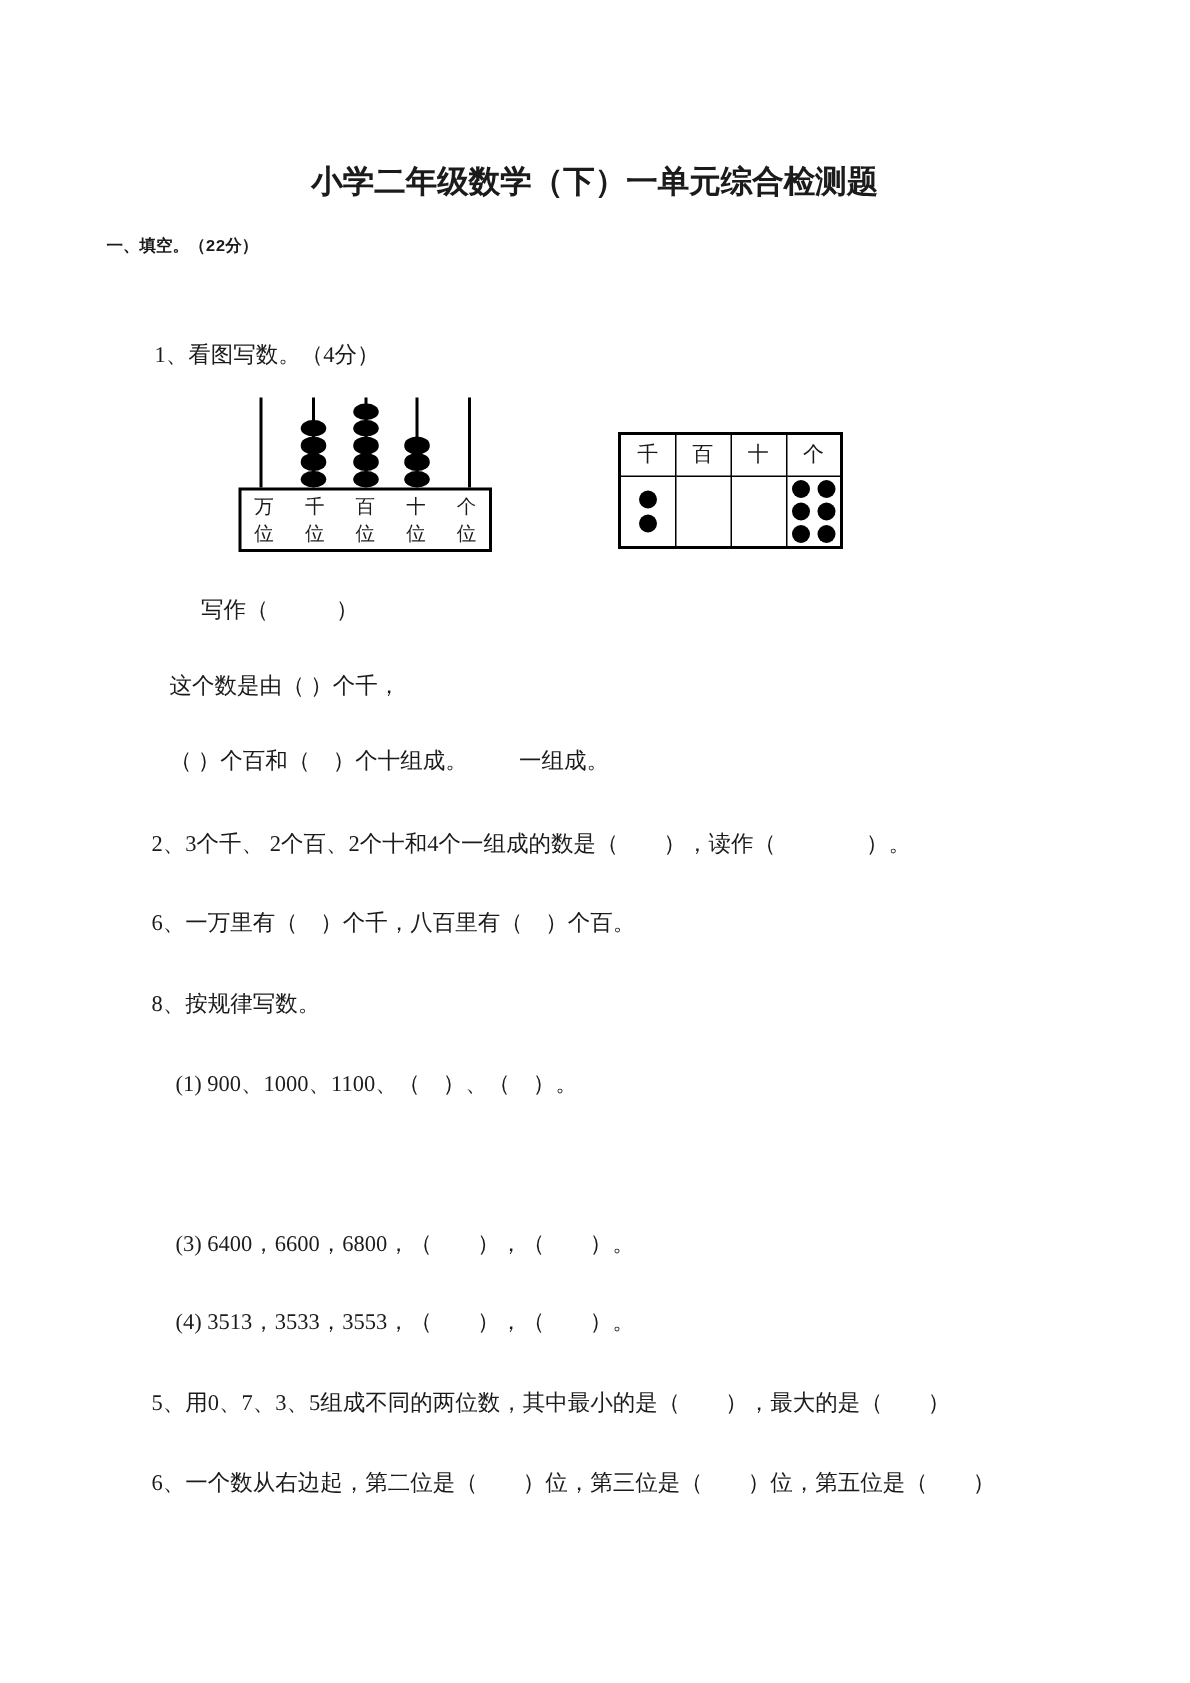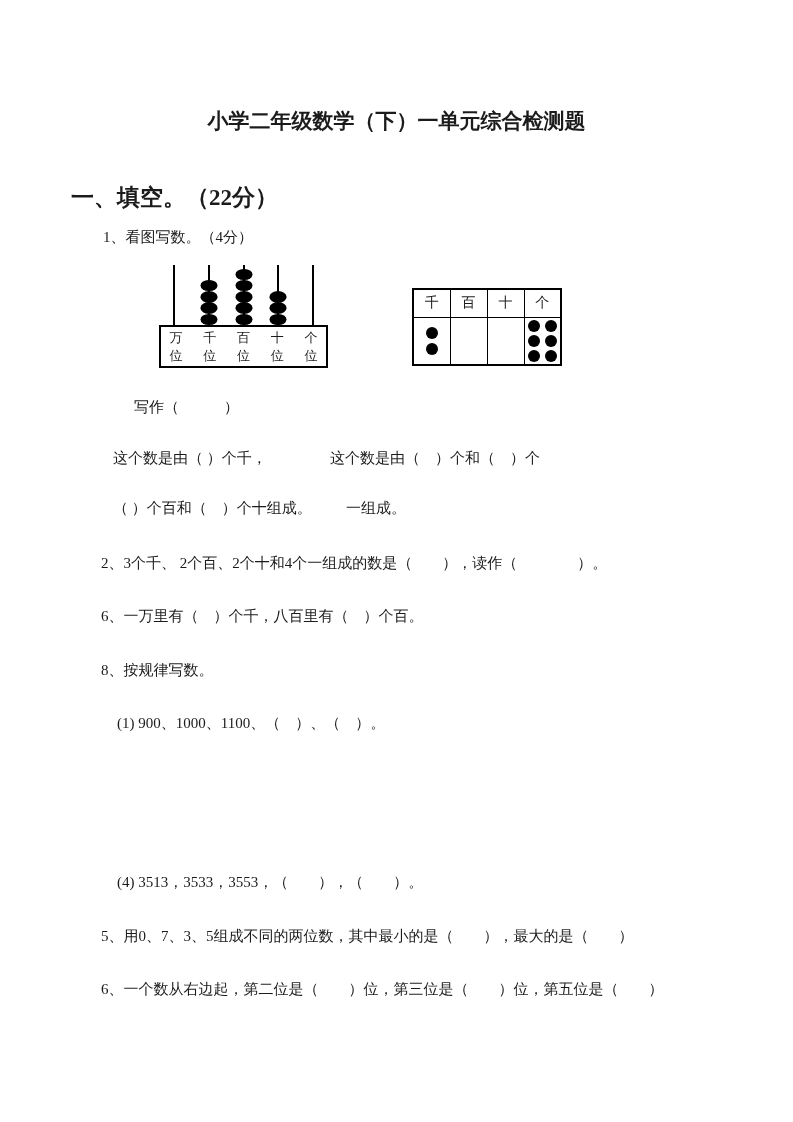--- a/index.html
+++ b/index.html
@@ -8,22 +8,22 @@
     position:relative; width:793px; height:1122px; background:#fff;
     font-family:"Liberation Serif","DejaVu Serif",serif;
     color:#1b1b1b; overflow:hidden;
   }
   .line { position:absolute; font-size:15px; line-height:20px; white-space:pre; }
   .title {
     position:absolute; left:0; top:107px; width:100%;
     text-align:center; font-size:21px; font-weight:bold; white-space:pre;
   }
   .heading {
-    position:absolute; left:71px; top:182px;
-    font-size:23px; font-weight:bold; white-space:pre;
+    position:absolute; left:71px; top:156px;
+    font-size:11px; font-weight:bold; white-space:pre;font-family:Liberation Mono, monospace;
   }
 
   
   .abacus { position:absolute; left:159px; top:265px; width:169px; height:103px; }
   .rods {
     position:absolute; left:0; top:0; width:100%; height:60px;
     display:flex; justify-content:space-between;
   }
   .rod { position:relative; width:30px; height:60px; }
   .rod-line {
@@ -156,31 +156,31 @@
               <div class="dot"></div>
             </div>
           </td>
         </tr>
       </tbody>
   </table>
 
   <div class="line" style="left:134px; top:397px;">写作（　　　）</div>
 
   <div class="line" style="left:113px; top:448px;">这个数是由（ ）个千，</div>
-  <div class="line" style="left:330px; top:448px;">这个数是由（　）个和（　）个</div>
 
   <div class="line" style="left:113px; top:498px;">（ ）个百和（　）个十组成。</div>
   <div class="line" style="left:346px; top:498px;">一组成。</div>
 
   <div class="line" style="left:101px; top:553px;">2、3个千、 2个百、2个十和4个一组成的数是（　　），读作（　　　　）。</div>
 
   <div class="line" style="left:101px; top:606px;">6、一万里有（　）个千，八百里有（　）个百。</div>
 
   <div class="line" style="left:101px; top:660px;">8、按规律写数。</div>
 
   <div class="line" style="left:117px; top:713px;">(1) 900、1000、1100、（　）、（　）。</div>
+  <div class="line" style="left:117px; top:820px;">(3) 6400，6600，6800，（　　），（　　）。</div>
   <div class="line" style="left:117px; top:872px;">(4) 3513，3533，3553，（　　），（　　）。</div>
 
   <div class="line" style="left:101px; top:926px;">5、用0、7、3、5组成不同的两位数，其中最小的是（　　），最大的是（　　）</div>
 
   <div class="line" style="left:101px; top:979px;">6、一个数从右边起，第二位是（　　）位，第三位是（　　）位，第五位是（　　）</div>
 
 </div>
 
 </body></html>

